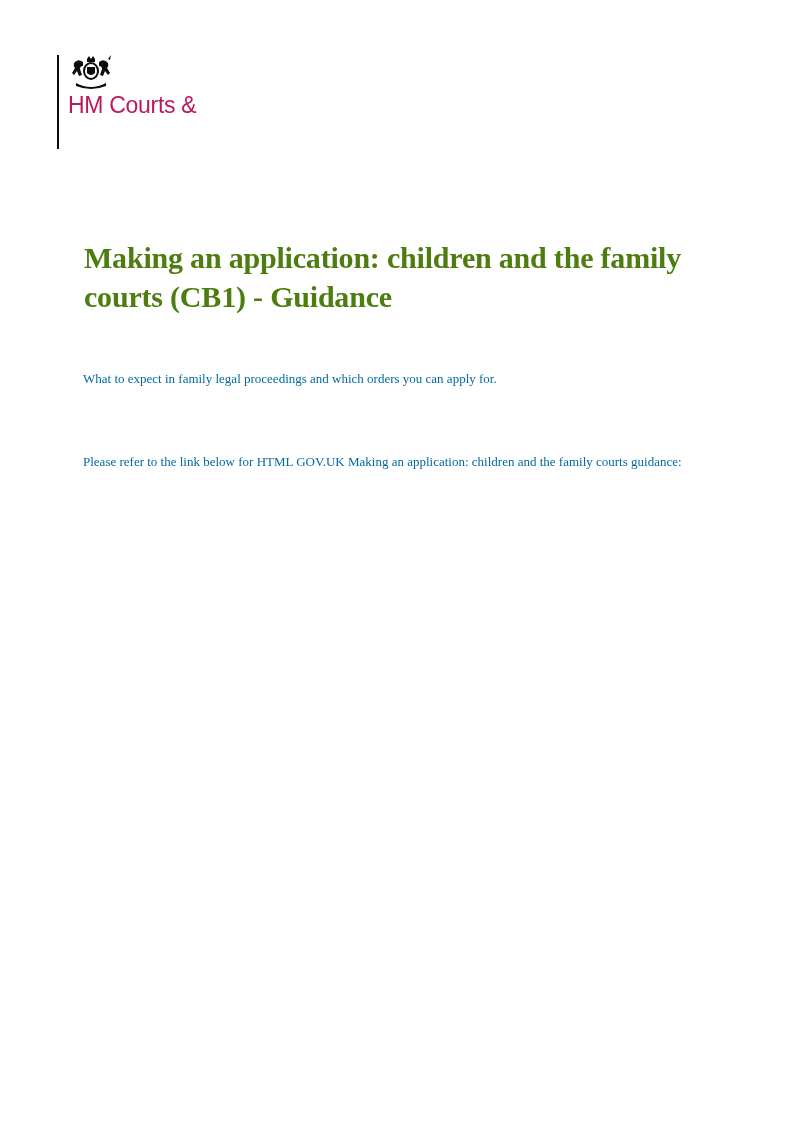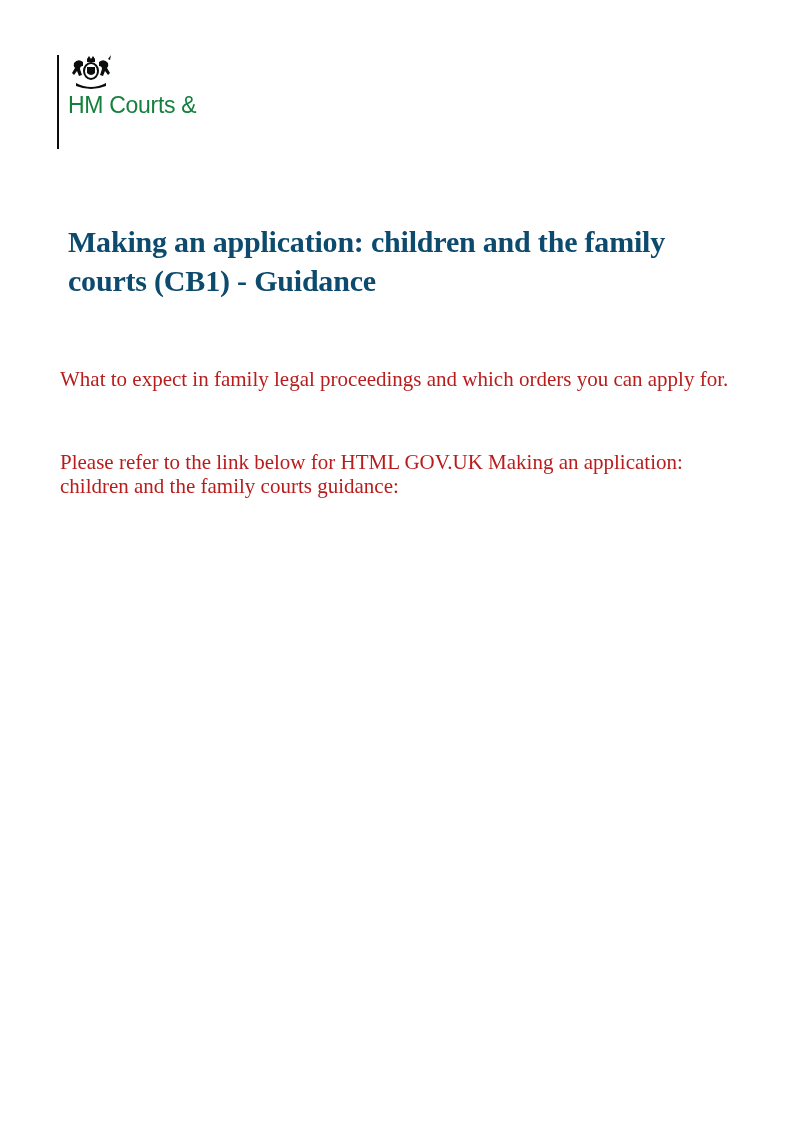--- a/index.html
+++ b/index.html
@@ -1,22 +1,22 @@
 <!DOCTYPE html>
 <html><head>
   <meta charset="utf-8">
   <style>
     html, body { margin: 0; padding: 0; background: #ffffff; }
     body { width: 800px; height: 1130px; position: relative; overflow: hidden; color: #0b0c0c; }
     .logo { position: absolute; left: 57px; top: 55px; height: 94px; border-left: 2px solid #0b0c0c; padding-left: 9px; }
     .crest { width: 46px; height: 34px; display: block; margin-left: 0px; }
-    .logo-text { font-family: "Liberation Sans", sans-serif; font-size: 23px; line-height: 25px; letter-spacing: -0.3px; color: #15803d; margin-top: 4px; }
+    .logo-text { font-family: "Liberation Sans", sans-serif; font-size: 23px; line-height: 25px; letter-spacing: -0.3px; color: #be185d; margin-top: 4px; }
     .logo-text span { display: block; white-space: nowrap; }
-    .title { position: absolute; left: 68px; top: 222px; width: 680px; margin: 0; font-family: "Liberation Serif", serif; font-weight: bold; font-size: 30px; line-height: 39px; letter-spacing: -0.2px; color: #0c4a6e; }
-    .para { position: absolute; left: 60px; width: 680px; margin: 0; font-family: "Liberation Serif", serif; font-size: 21px; line-height: 24px; color: #b91c1c; }
+    .title { position: absolute; left: 68px; top: 222px; width: 680px; margin: 16px; font-family: "Liberation Serif", serif; font-weight: bold; font-size: 30px; line-height: 39px; letter-spacing: -0.2px; color: #4d7c0f; }
+    .para { position: absolute; left: 83px; width: 680px; margin: 0; font-family: "Liberation Serif", serif; font-size: 13px; line-height: 24px; color: #0369a1; }
     .p1 { top: 367px; }
     .p2 { top: 414px; margin-top: 36px; }
   </style>
 </head>
 <body>
 
 <div class="logo">
   <svg class="crest" viewBox="0 0 46 34">
 
     <path d="M19 4 l2 -3 l2 3 l2 -3 l2 3 l0 3 l-8 0 z" fill="#0b0c0c"></path>

